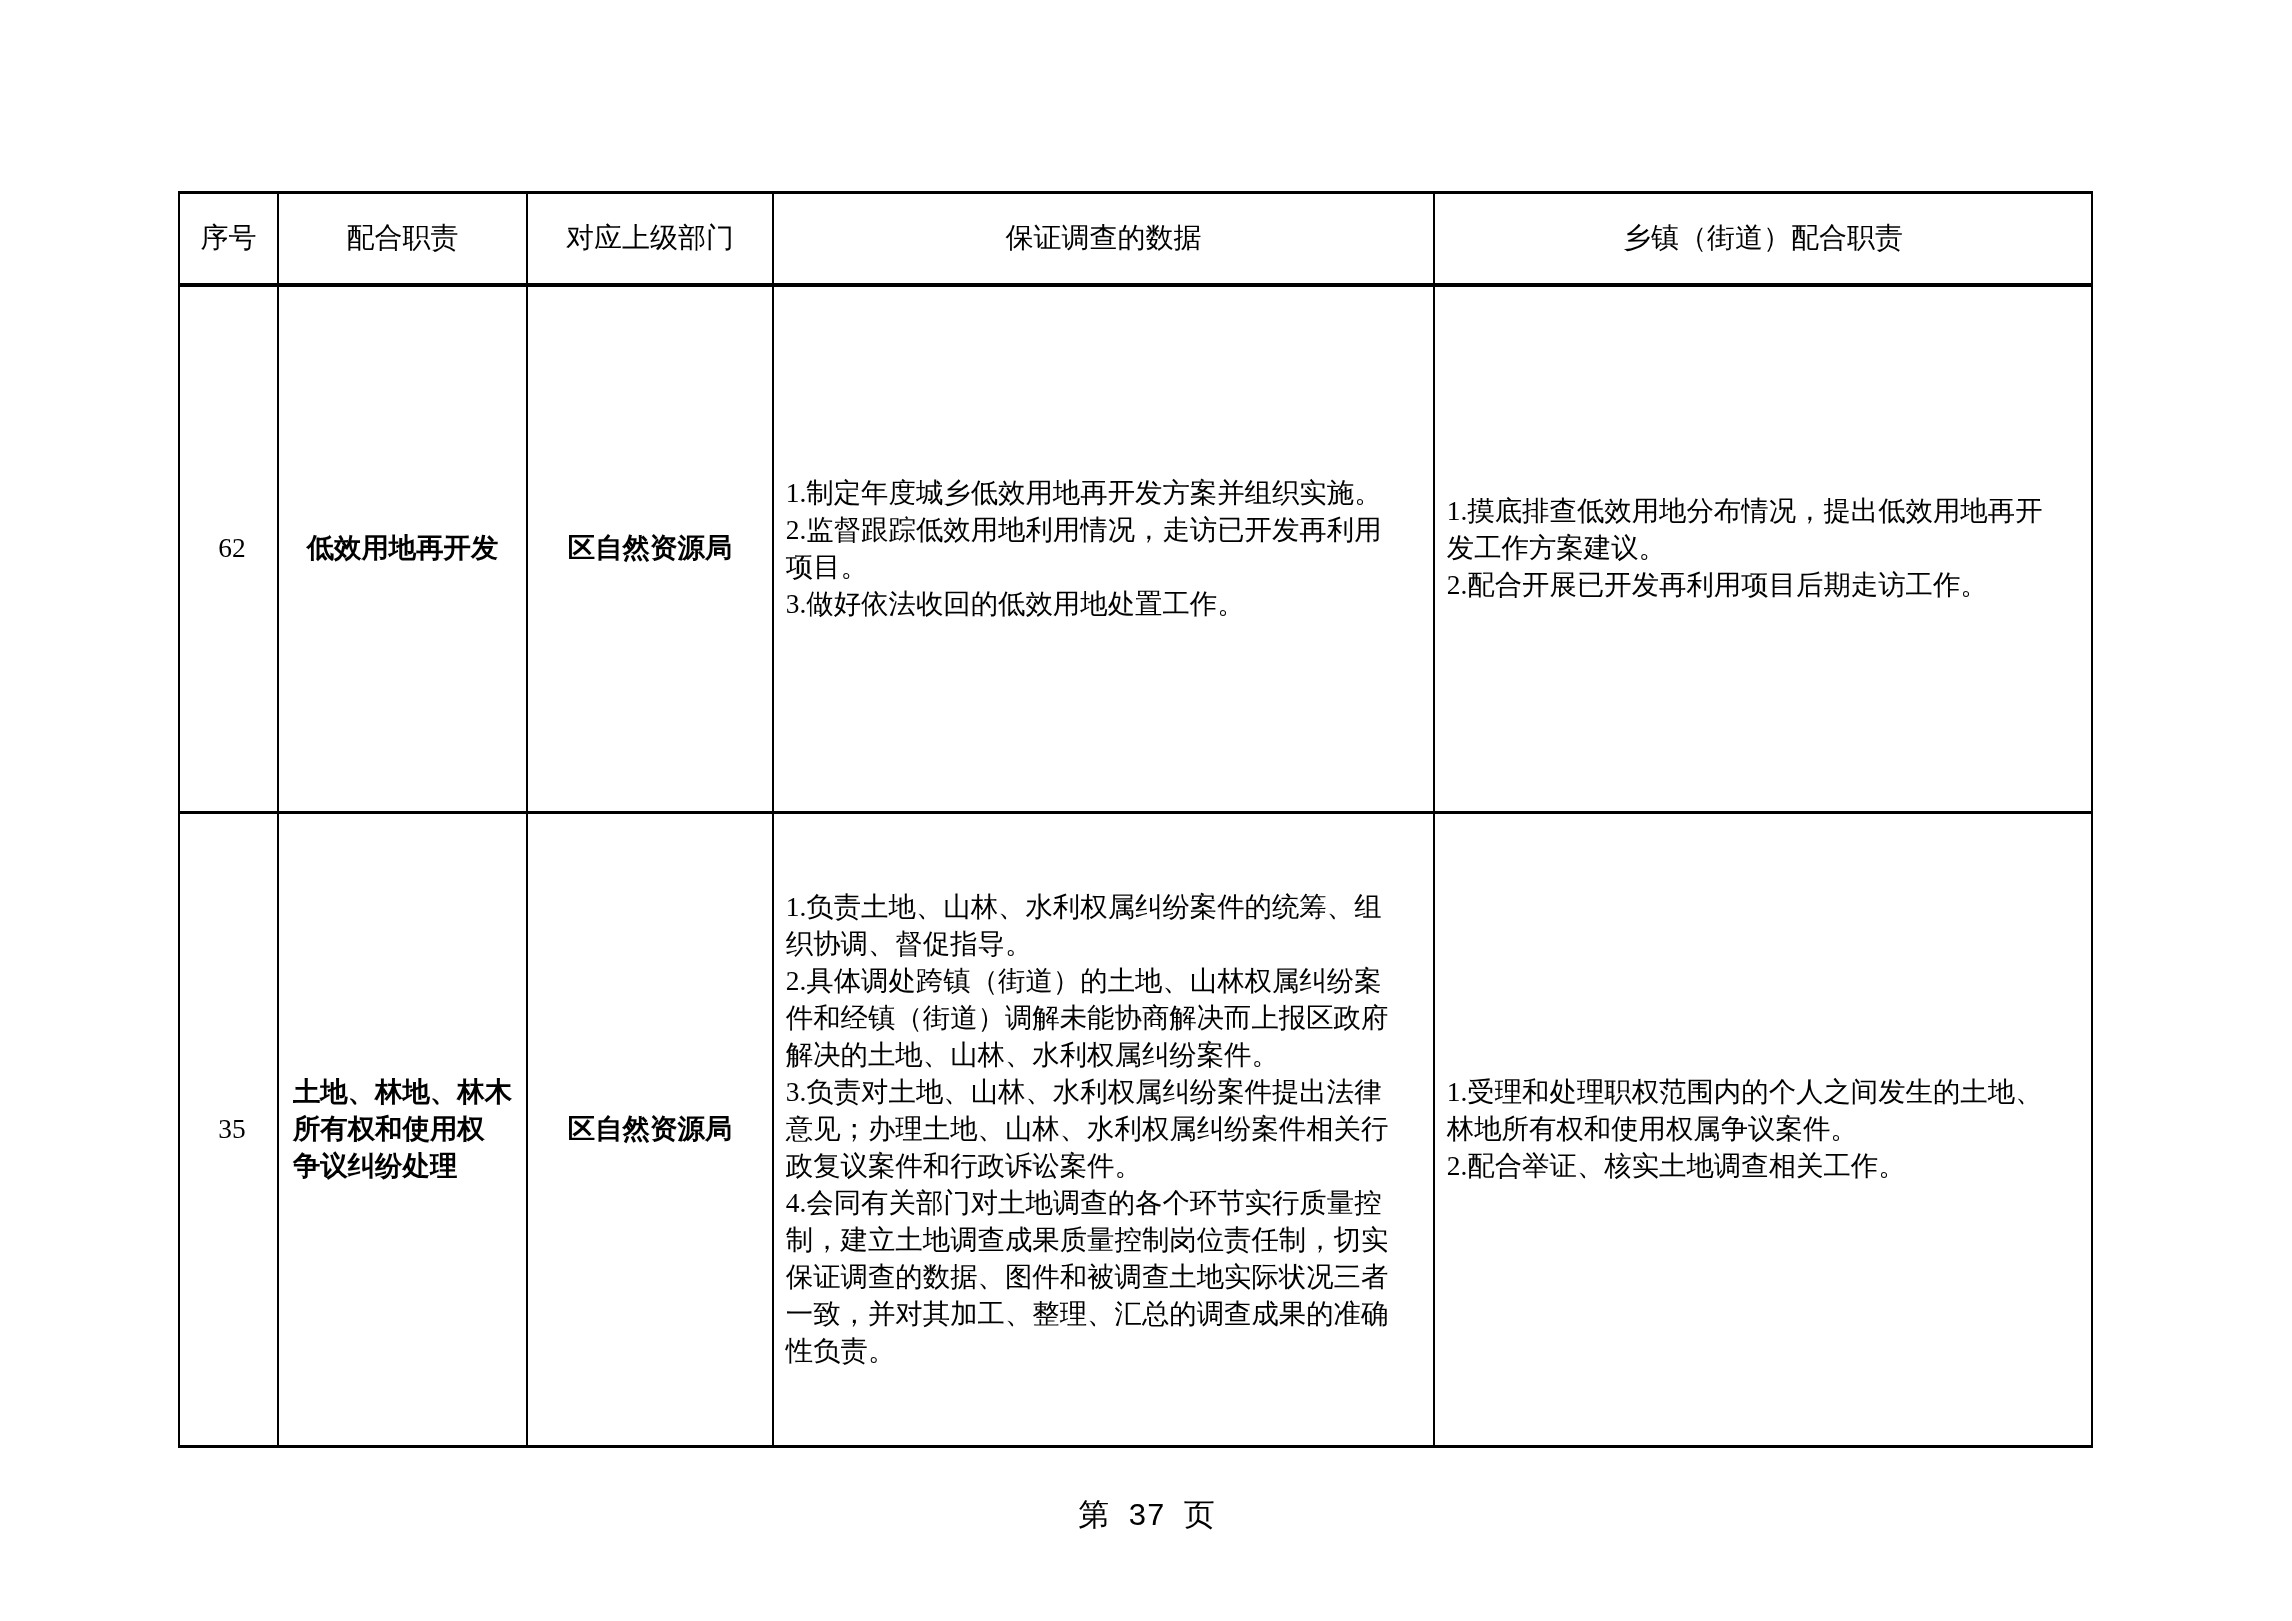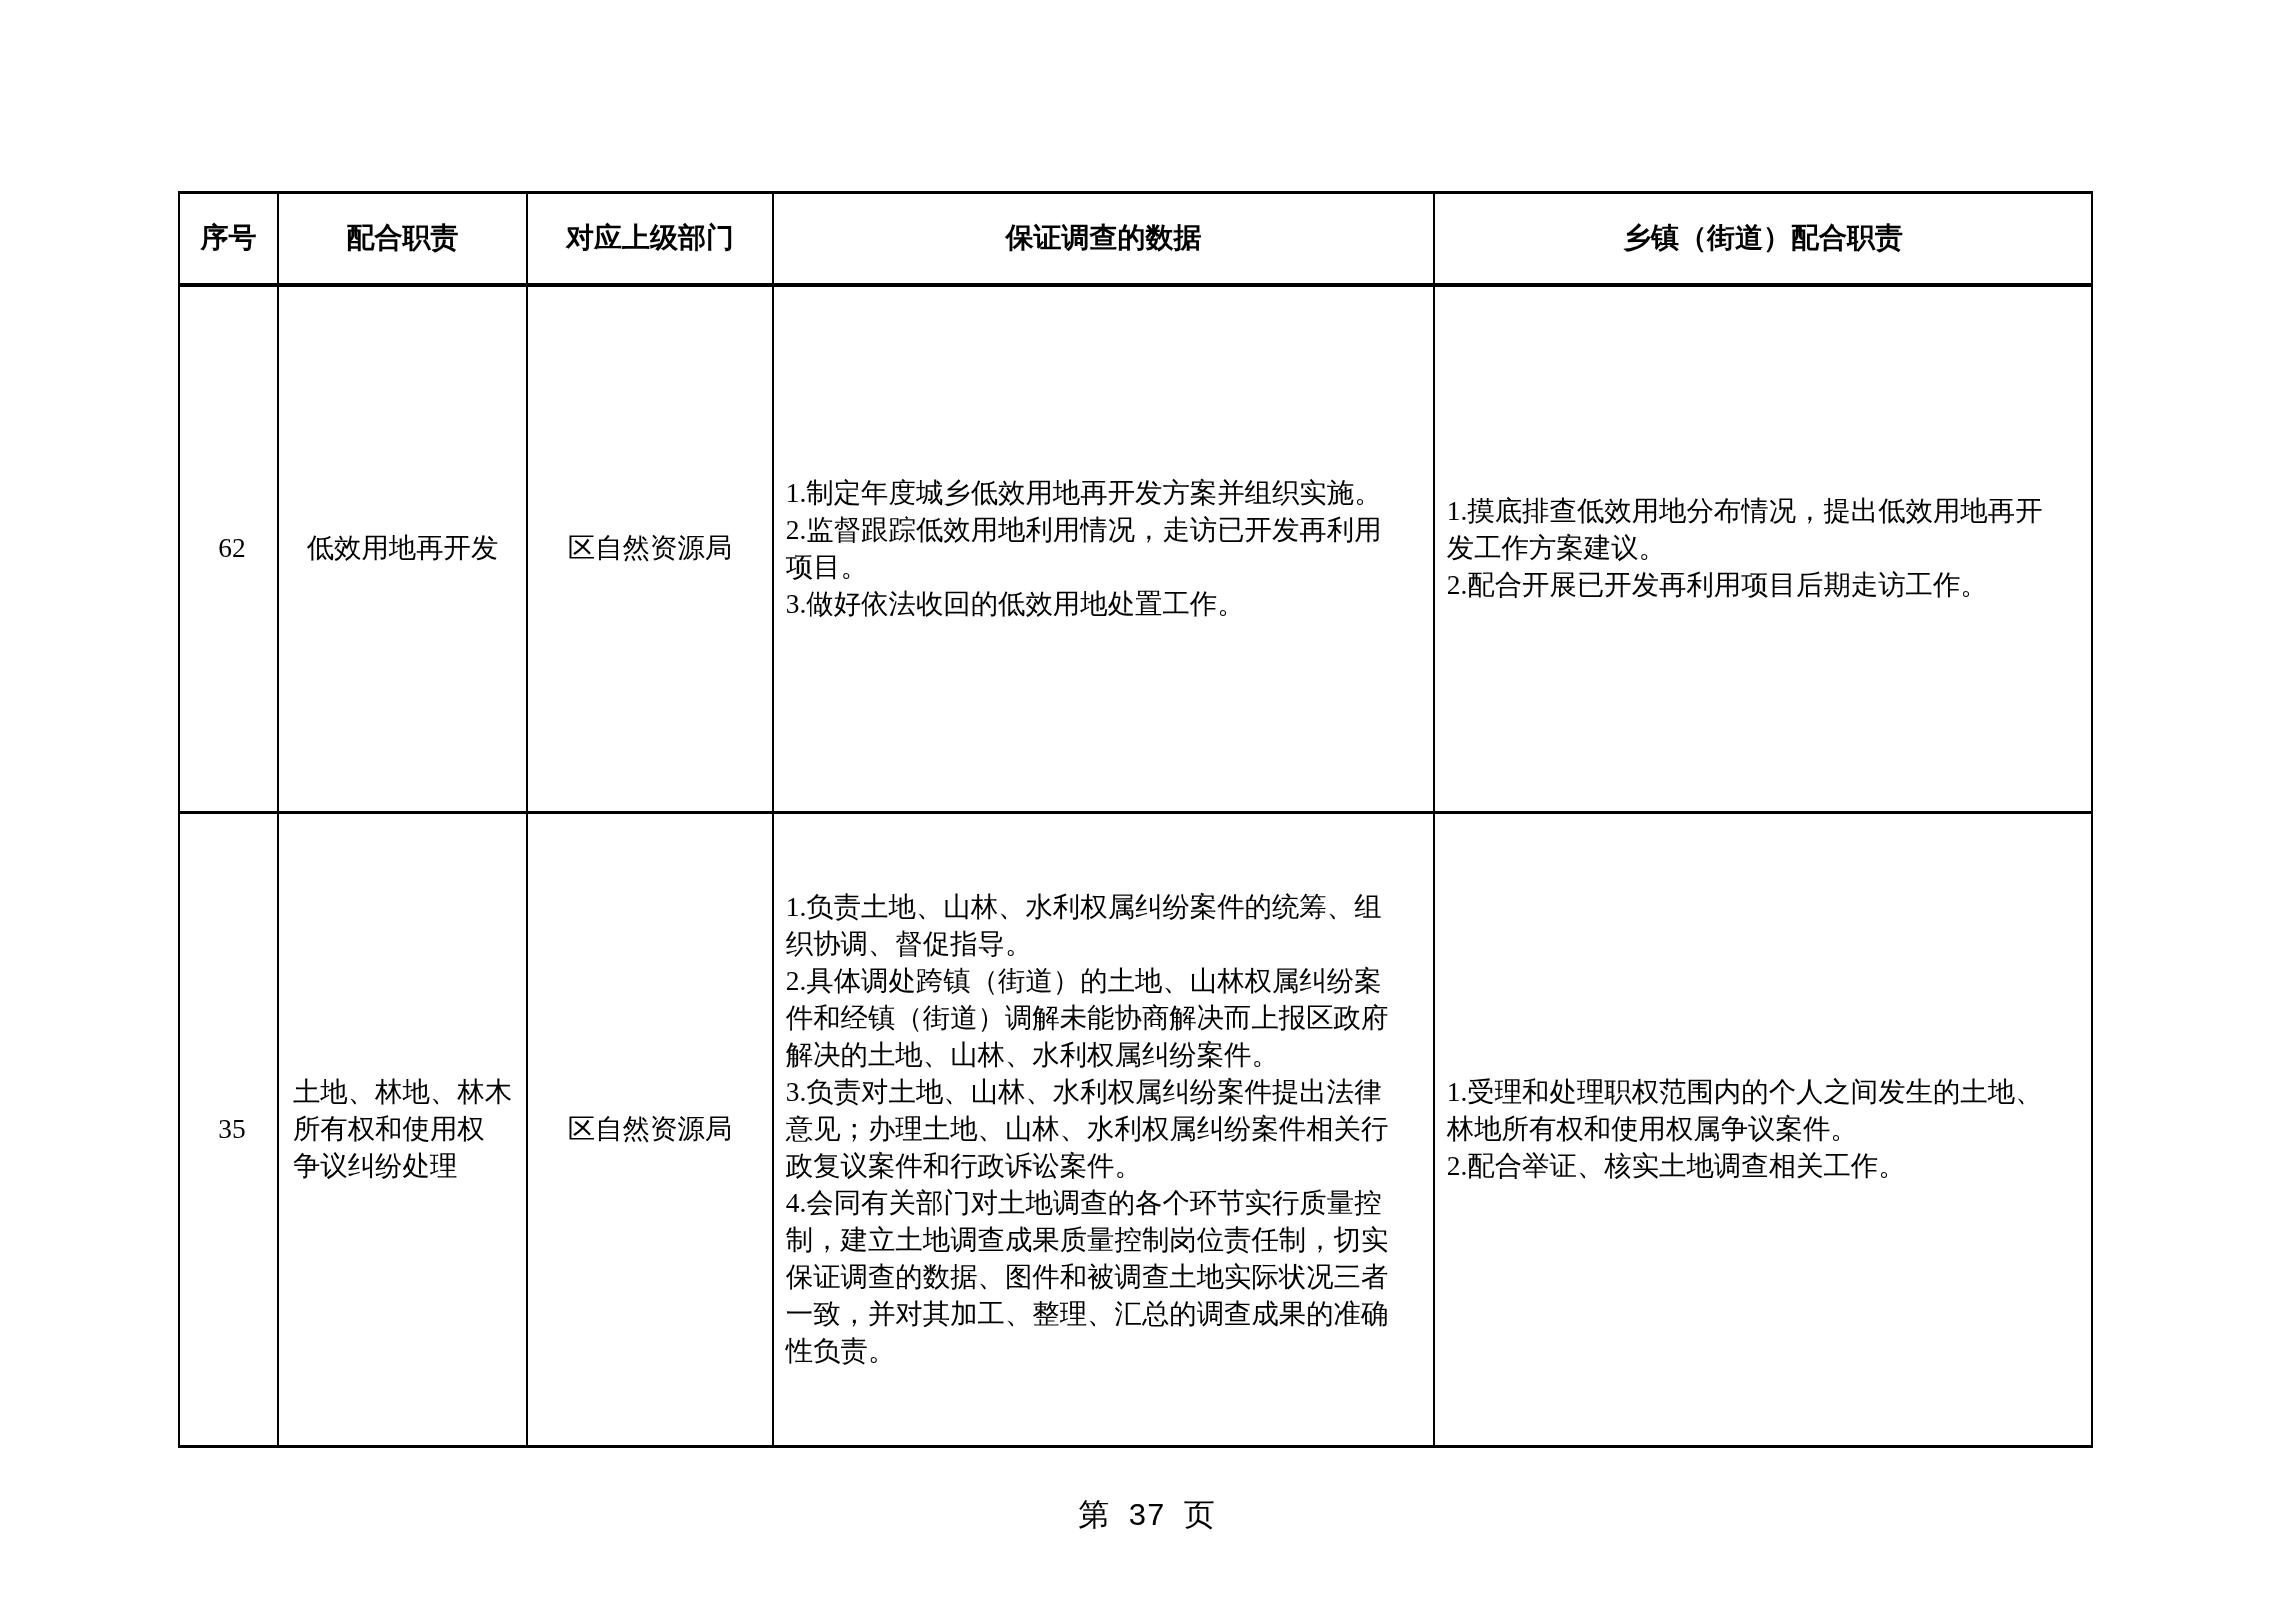--- a/index.html
+++ b/index.html
@@ -22,35 +22,36 @@
   .doc-table th, .doc-table td {
     border-left: 2.9px solid #000;
     border-right: 2.9px solid #000;
     border-top: 3.9px solid #000;
     border-bottom: 3.9px solid #000;
     box-sizing: border-box;
     overflow: hidden;
   }
   .doc-table thead th {
     font-family: "Liberation Sans", "DejaVu Sans", sans-serif;
-    font-weight: bold;
+    font-weight: normal;
     font-size: 28px;
     text-align: center;
     vertical-align: middle;
     border-bottom-width: 4.9px;
     padding: 0 3.9px;
   }
   .doc-table tbody td {
     font-size: 27.4px;
     line-height: 37px;
     vertical-align: middle;
   }
   .c-center {
     text-align: center;
     padding: 5.9px 7.8px;
+    font-weight: bold;
   }
   .c-center .wrap-block {
     display: inline-block;
     text-align: left;
     white-space: pre-line;
   }
   .c-num {
     text-align: center;
     font-size: 29px;
     padding-left: 8px;

